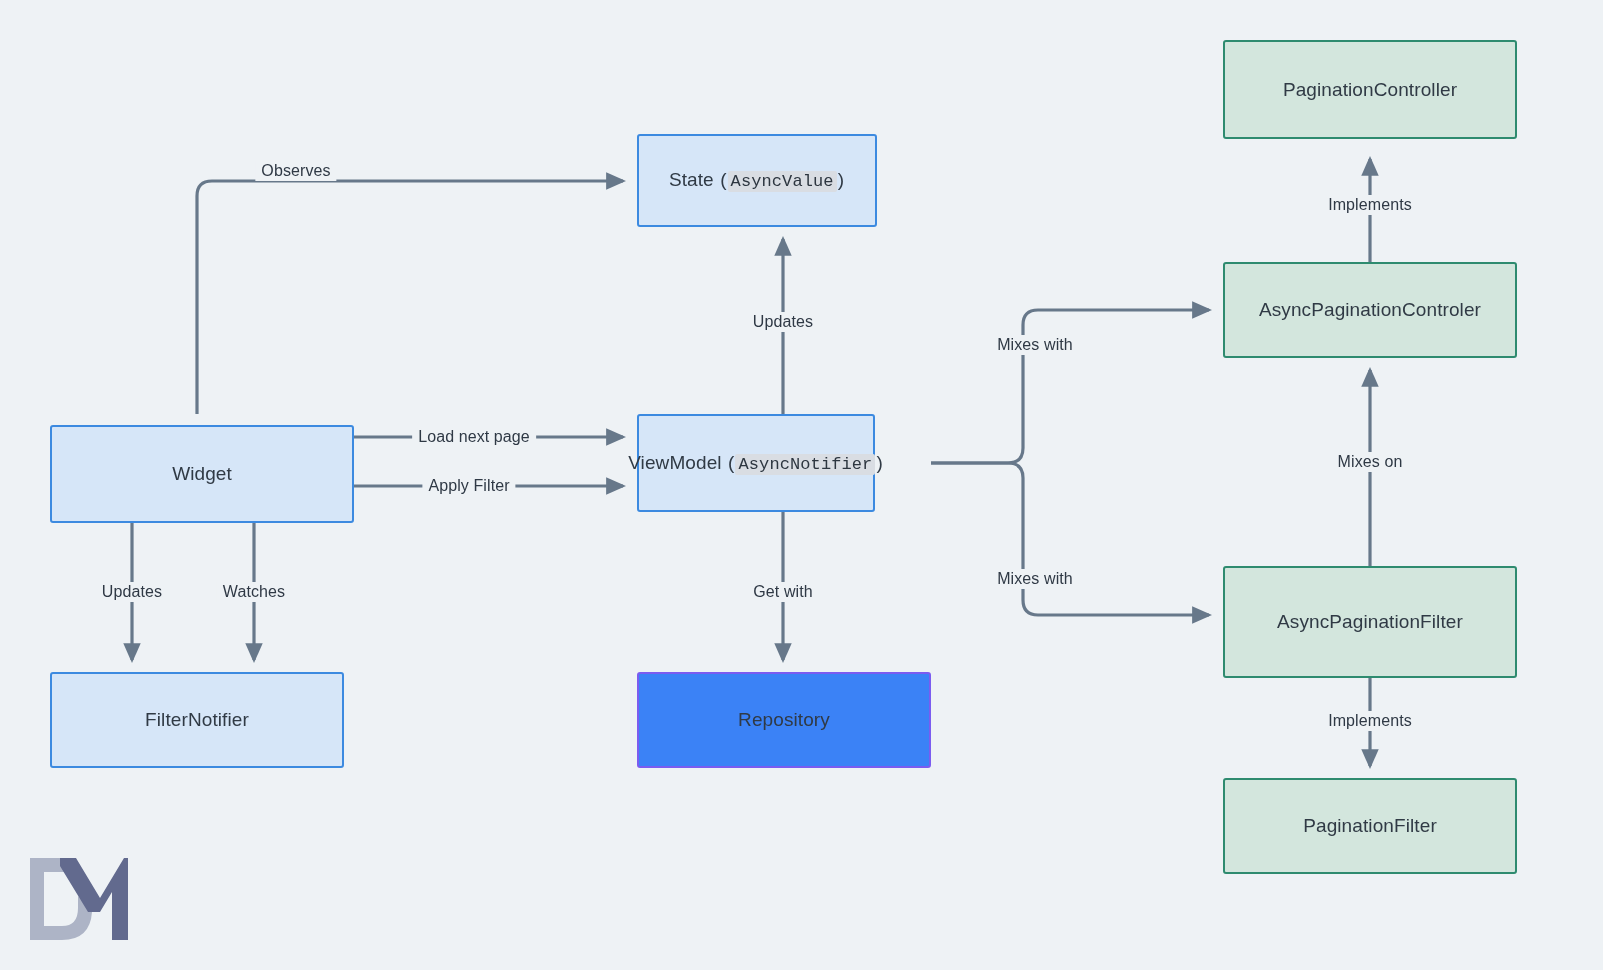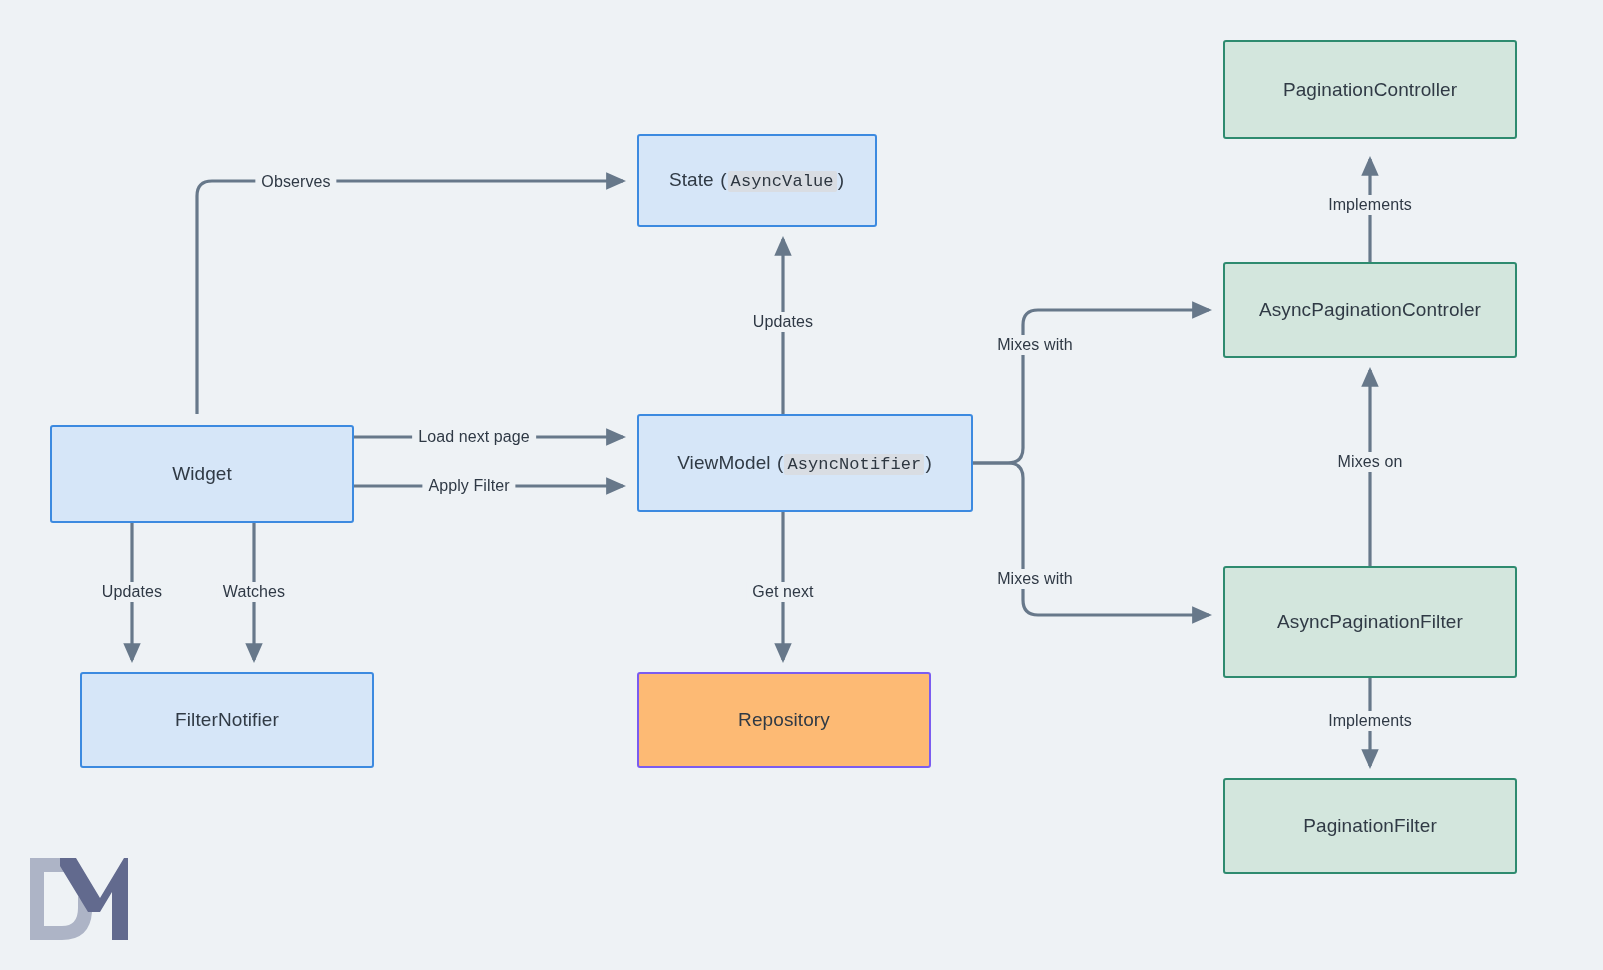--- a/index.html
+++ b/index.html
@@ -52,21 +52,21 @@
     border-radius: 2px;
     padding: 1px 3px;
     color: #2d3640;
   }
   .node-label .paren {
     color: #303a45;
     padding: 0 1px;
   }
   .node.blue   { background: #d6e6f8; border-color: #3c8ae0; }
   .node.green  { background: #d3e6dd; border-color: #2e8b6f; }
-  .node.purple { background: #fdba74; border-color: #7b5cf0; }
+  .node.purple { background: #3b82f6; border-color: #7b5cf0; }
 
   .edge-label {
     position: absolute;
     transform: translate(-50%, -50%);
     font-size: 16px;
     color: #2f3945;
     background: #eef2f5;
     padding: 1px 6px;
     white-space: nowrap;
     letter-spacing: 0.1px;
@@ -103,53 +103,53 @@
         <path d="M 1370 262 L 1370 159" fill="none" stroke="#67788a" stroke-width="3.2" stroke-linecap="butt" marker-end="url(#arrow-head)"></path>
         <path d="M 1370 566 L 1370 370" fill="none" stroke="#67788a" stroke-width="3.2" stroke-linecap="butt" marker-end="url(#arrow-head)"></path>
         <path d="M 1370 663 L 1370 766" fill="none" stroke="#67788a" stroke-width="3.2" stroke-linecap="butt" marker-end="url(#arrow-head)"></path>
       </g>
   </svg>
 
   <div id="node-layer">
       <div class="node blue" style="left: 50px; top: 425px; width: 304px; height: 98px;">
         <div class="node-label">Widget</div>
       </div>
-      <div class="node blue" style="left: 50px; top: 672px; width: 294px; height: 96px; margin-left: 30px;">
+      <div class="node blue" style="left: 50px; top: 672px; width: 294px; height: 96px;">
         <div class="node-label">FilterNotifier</div>
       </div>
       <div class="node blue" style="left: 637px; top: 134px; width: 240px; height: 93px;">
         <div class="node-label"><span>State</span><span class="paren"> (</span><span class="code">AsyncValue</span><span class="paren">) </span></div>
       </div>
-      <div class="node blue" style="left: 637px; top: 414px; width: 336px; height: 98px;">
+      <div class="node blue" style="left: 637px; top: 414px; width: 238px; height: 98px;">
         <div class="node-label"><span>ViewModel</span><span class="paren"> (</span><span class="code">AsyncNotifier</span><span class="paren">) </span></div>
       </div>
       <div class="node purple" style="left: 637px; top: 672px; width: 294px; height: 96px;">
         <div class="node-label">Repository</div>
       </div>
       <div class="node green" style="left: 1223px; top: 40px; width: 294px; height: 99px;">
         <div class="node-label">PaginationController</div>
       </div>
       <div class="node green" style="left: 1223px; top: 262px; width: 294px; height: 96px;">
         <div class="node-label">AsyncPaginationControler</div>
       </div>
       <div class="node green" style="left: 1223px; top: 566px; width: 294px; height: 112px;">
         <div class="node-label">AsyncPaginationFilter</div>
       </div>
       <div class="node green" style="left: 1223px; top: 778px; width: 294px; height: 96px;">
         <div class="node-label">PaginationFilter</div>
       </div>
     </div>
   <div id="edge-label-layer">
-      <div class="edge-label" style="left: 296px; top: 182px;">Observes</div>
+      <div class="edge-label" style="left: 296px; top: 171px;">Observes</div>
       <div class="edge-label" style="left: 474px; top: 437px;">Load next page</div>
       <div class="edge-label" style="left: 469px; top: 486px;">Apply Filter</div>
       <div class="edge-label" style="left: 132px; top: 592px;">Updates</div>
       <div class="edge-label" style="left: 254px; top: 592px;">Watches</div>
       <div class="edge-label" style="left: 783px; top: 322px;">Updates</div>
-      <div class="edge-label" style="left: 783px; top: 592px;">Get next</div>
+      <div class="edge-label" style="left: 783px; top: 592px;">Get with</div>
       <div class="edge-label" style="left: 1035px; top: 345px;">Mixes with</div>
       <div class="edge-label" style="left: 1035px; top: 579px;">Mixes with</div>
       <div class="edge-label" style="left: 1370px; top: 205px;">Implements</div>
       <div class="edge-label" style="left: 1370px; top: 462px;">Mixes on</div>
       <div class="edge-label" style="left: 1370px; top: 721px;">Implements</div>
     </div>
 
   <svg id="watermark" viewBox="0 0 104 88" xmlns="http://www.w3.org/2000/svg">
     <path d="M 2 6 L 34 6 L 46 20 L 16 20 L 16 74 L 34 74 Q 50 74 50 56 L 50 44 L 64 60 Q 62 88 34 88 L 2 88 Z" fill="#adb4c6"></path>
     <path d="M 32 6 L 48 6 L 72 46 L 96 6 L 100 6 L 100 88 L 84 88 L 84 40 L 72 60 L 60 60 L 32 14 Z" fill="#626a8e"></path>

